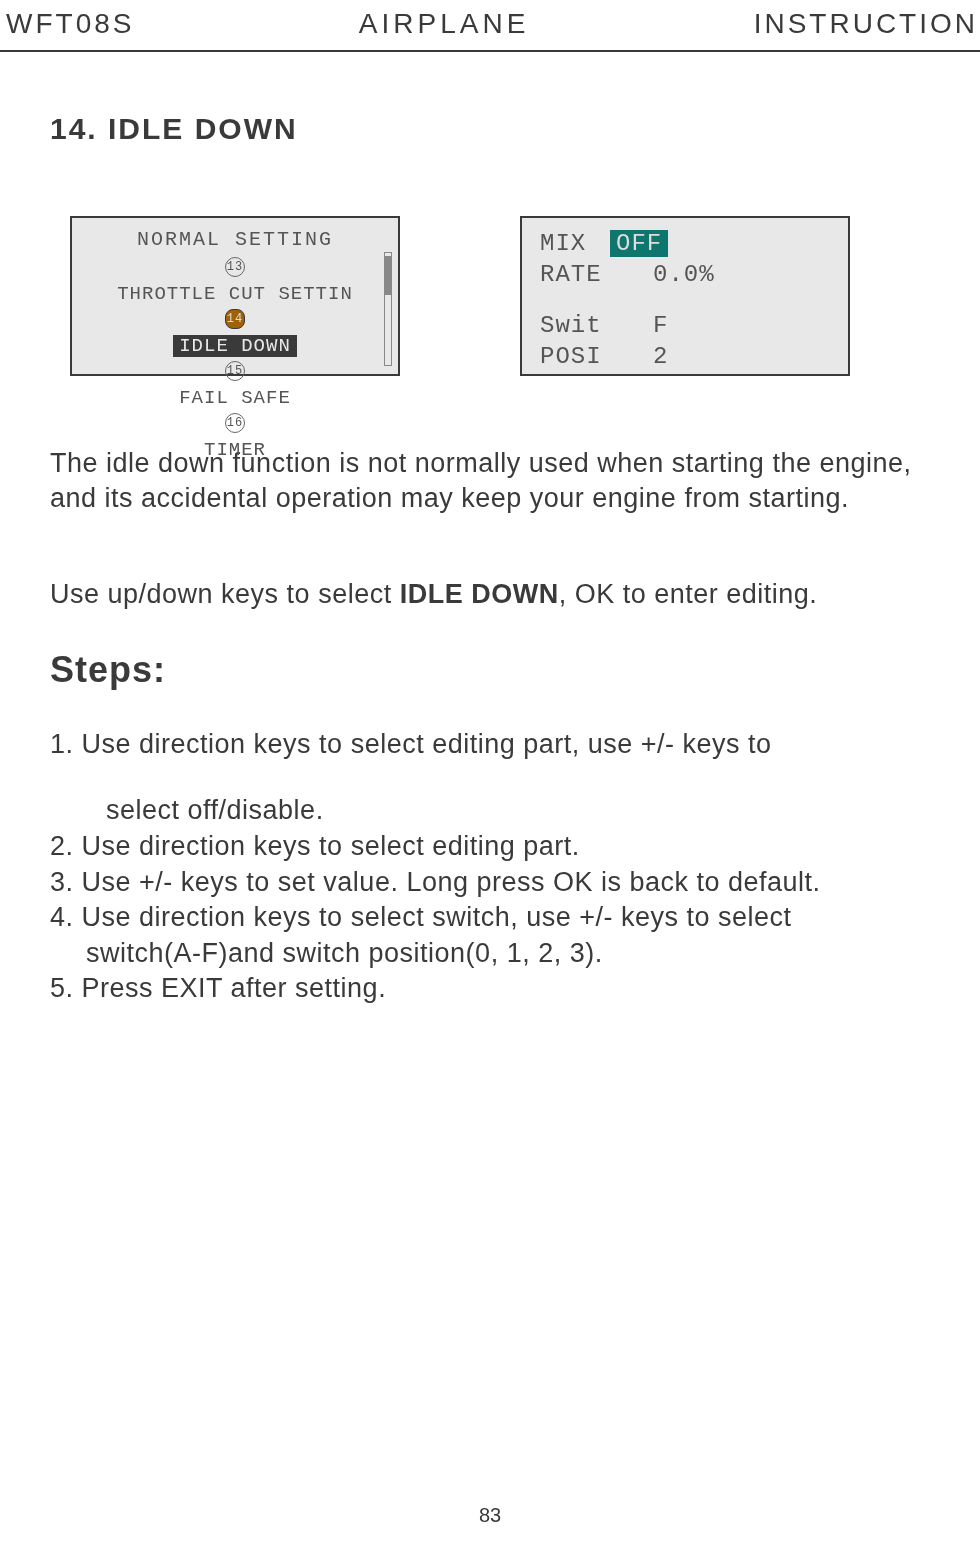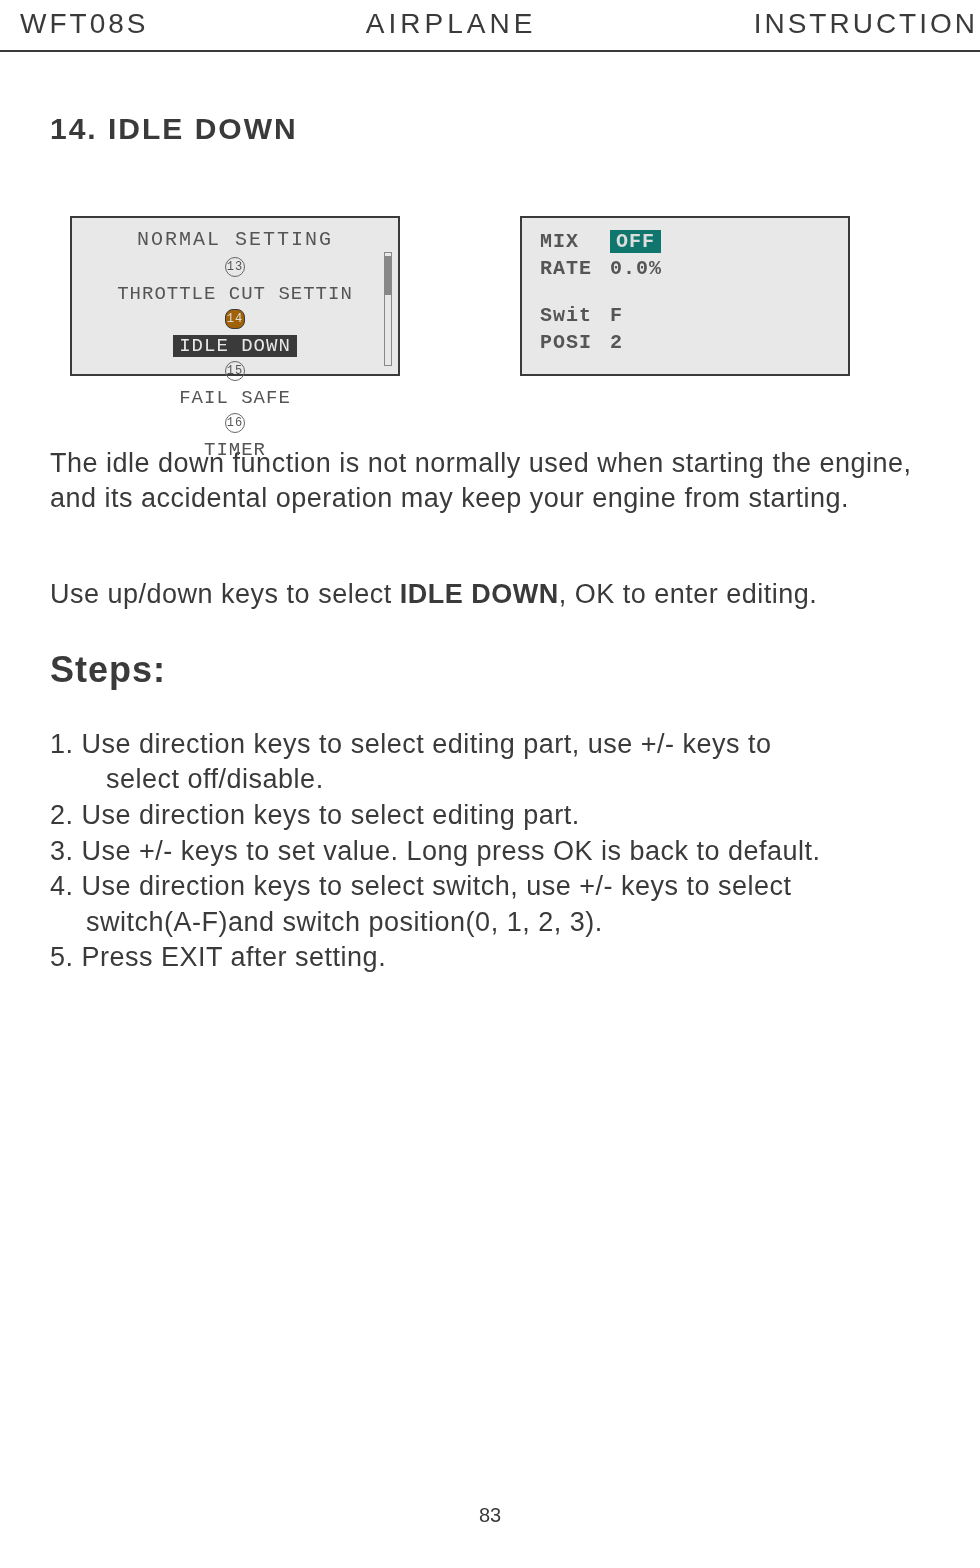--- a/index.html
+++ b/index.html
@@ -18,21 +18,20 @@
     .header {
       display: flex;
       justify-content: space-between;
       padding: 8px 0 10px 0;
       border-bottom: 2px solid #3a3a3a;
       font-size: 28px;
       letter-spacing: 3px;
     }
     .header-left {
       padding-left: 6px;
-      margin-left: 14px;
     }
     .header-center {
       letter-spacing: 4px;
     }
     .header-right {
       padding-right: 2px;
     }
     .content {
       padding: 60px 40px 0 50px;
     }
@@ -105,30 +104,30 @@
       border: 1px solid #888;
     }
     .scroll-thumb {
       width: 100%;
       height: 35%;
       background: #888;
       margin-top: 55%;
     }
     .screen2-row {
       display: flex;
-      font-size: 20px;
+      font-size: 24px;
       letter-spacing: 1px;
       padding: 2px 0;
-      font-weight: bold;
     }
     .screen2-label {
       width: 70px;
     }
     .screen2-val {
       flex: 1;
+      margin-left: 43px;
     }
     .off-highlight {
       background: #0f766e;
       color: #ddd;
       padding: 0 6px;
     }
     .screen2-gap {
       height: 20px;
     }
     .description {
@@ -162,20 +161,21 @@
       font-size: 27px;
       line-height: 1.32;
       letter-spacing: 0.5px;
     }
     .step-item {
       padding-left: 36px;
       text-indent: -36px;
     }
     .step-indent {
       padding-left: 56px;
+      margin-top: 31px;
     }
     .page-num {
       position: absolute;
       bottom: 41px;
       left: 50%;
       transform: translateX(-50%);
       font-size: 20px;
     }
   </style>
 </head>

